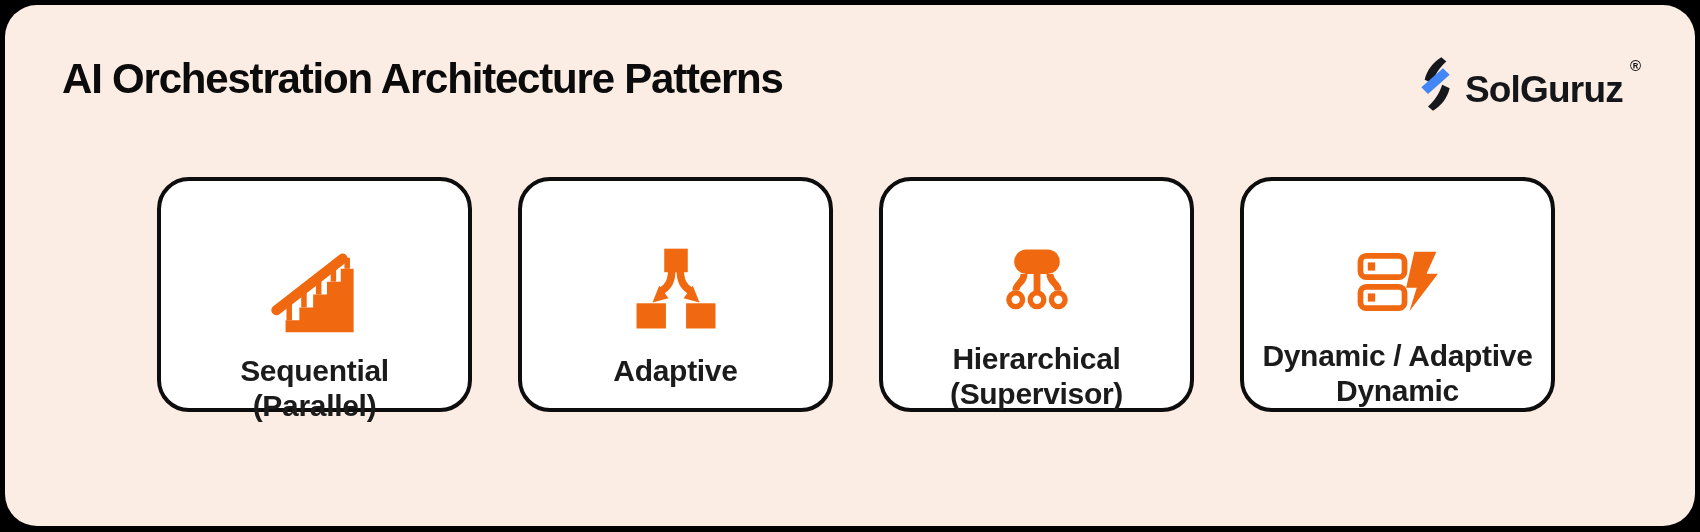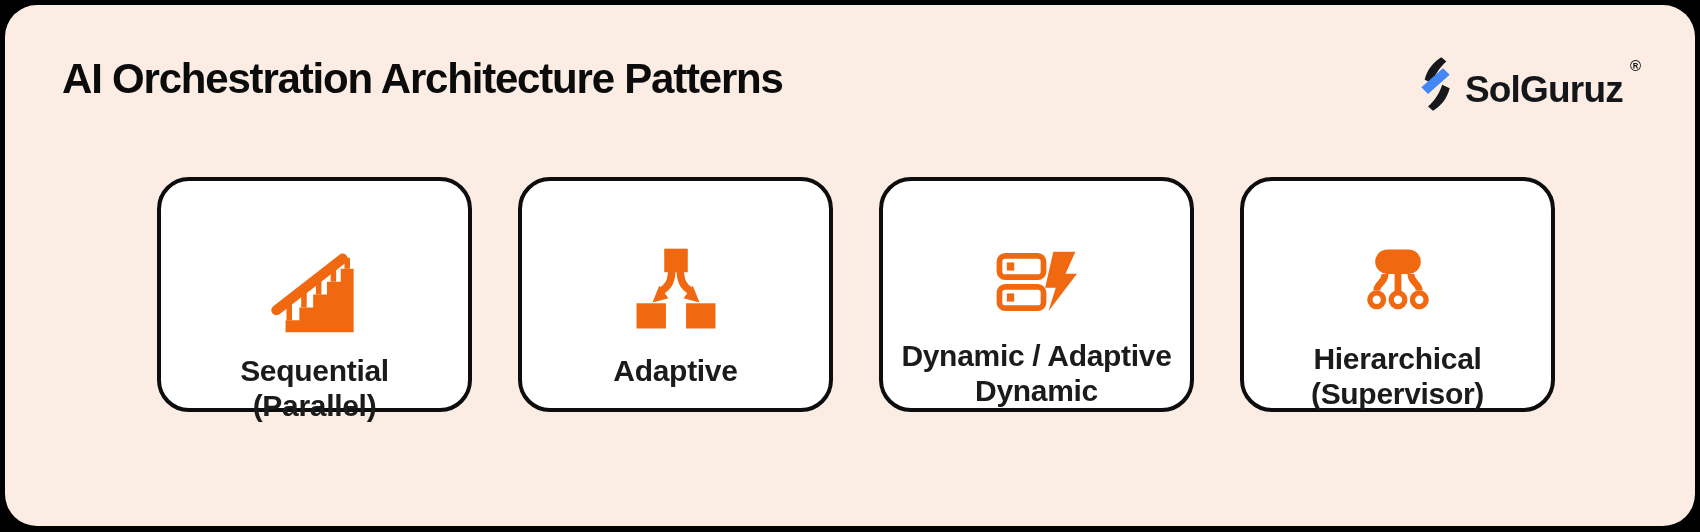--- a/index.html
+++ b/index.html
@@ -107,46 +107,46 @@
         </svg>
       </div>
       <div class="label">
         <div>Adaptive</div>
         <div></div>
       </div>
     </div>
 
     <div class="card">
       <div class="icon-wrap">
-        <svg width="82" height="62" viewBox="0 0 100 76" aria-hidden="true">
-          <rect x="4" y="6" width="54" height="26" rx="7" fill="none" stroke="currentColor" stroke-width="7"></rect>
-          <rect x="4" y="44" width="54" height="26" rx="7" fill="none" stroke="currentColor" stroke-width="7"></rect>
-          <rect x="13" y="14" width="9" height="10" fill="currentColor"></rect>
-          <rect x="13" y="52" width="9" height="10" fill="currentColor"></rect>
-          <path fill="currentColor" d="M70,1 L97,1 L85,28 L99,28 L64,74 L73,45 L60,45 Z"></path>
-        </svg>
-      </div>
-      <div class="label">
-        <div>Dynamic / Adaptive</div>
-        <div>Dynamic</div>
-      </div>
-    </div>
-
-    <div class="card">
-      <div class="icon-wrap">
         <svg width="76" height="80" viewBox="0 0 100 100" aria-hidden="true">
           <rect x="20" y="6" width="60" height="32" rx="16" fill="currentColor"></rect>
           <path d="M50,38 V62" stroke="currentColor" stroke-width="9" fill="none"></path>
           <path d="M33,38 C33,50 22,50 22,60" stroke="currentColor" stroke-width="9" fill="none"></path>
           <path d="M67,38 C67,50 78,50 78,60" stroke="currentColor" stroke-width="9" fill="none"></path>
           <circle cx="22" cy="72" r="9" fill="#fff" stroke="currentColor" stroke-width="7"></circle>
           <circle cx="50" cy="72" r="9" fill="#fff" stroke="currentColor" stroke-width="7"></circle>
           <circle cx="78" cy="72" r="9" fill="#fff" stroke="currentColor" stroke-width="7"></circle>
         </svg>
       </div>
       <div class="label">
         <div>Hierarchical</div>
         <div>(Supervisor)</div>
       </div>
     </div>
 
+    <div class="card">
+      <div class="icon-wrap">
+        <svg width="82" height="62" viewBox="0 0 100 76" aria-hidden="true">
+          <rect x="4" y="6" width="54" height="26" rx="7" fill="none" stroke="currentColor" stroke-width="7"></rect>
+          <rect x="4" y="44" width="54" height="26" rx="7" fill="none" stroke="currentColor" stroke-width="7"></rect>
+          <rect x="13" y="14" width="9" height="10" fill="currentColor"></rect>
+          <rect x="13" y="52" width="9" height="10" fill="currentColor"></rect>
+          <path fill="currentColor" d="M70,1 L97,1 L85,28 L99,28 L64,74 L73,45 L60,45 Z"></path>
+        </svg>
+      </div>
+      <div class="label">
+        <div>Dynamic / Adaptive</div>
+        <div>Dynamic</div>
+      </div>
+    </div>
+
   </div>
 </div>
 
 </body></html>

